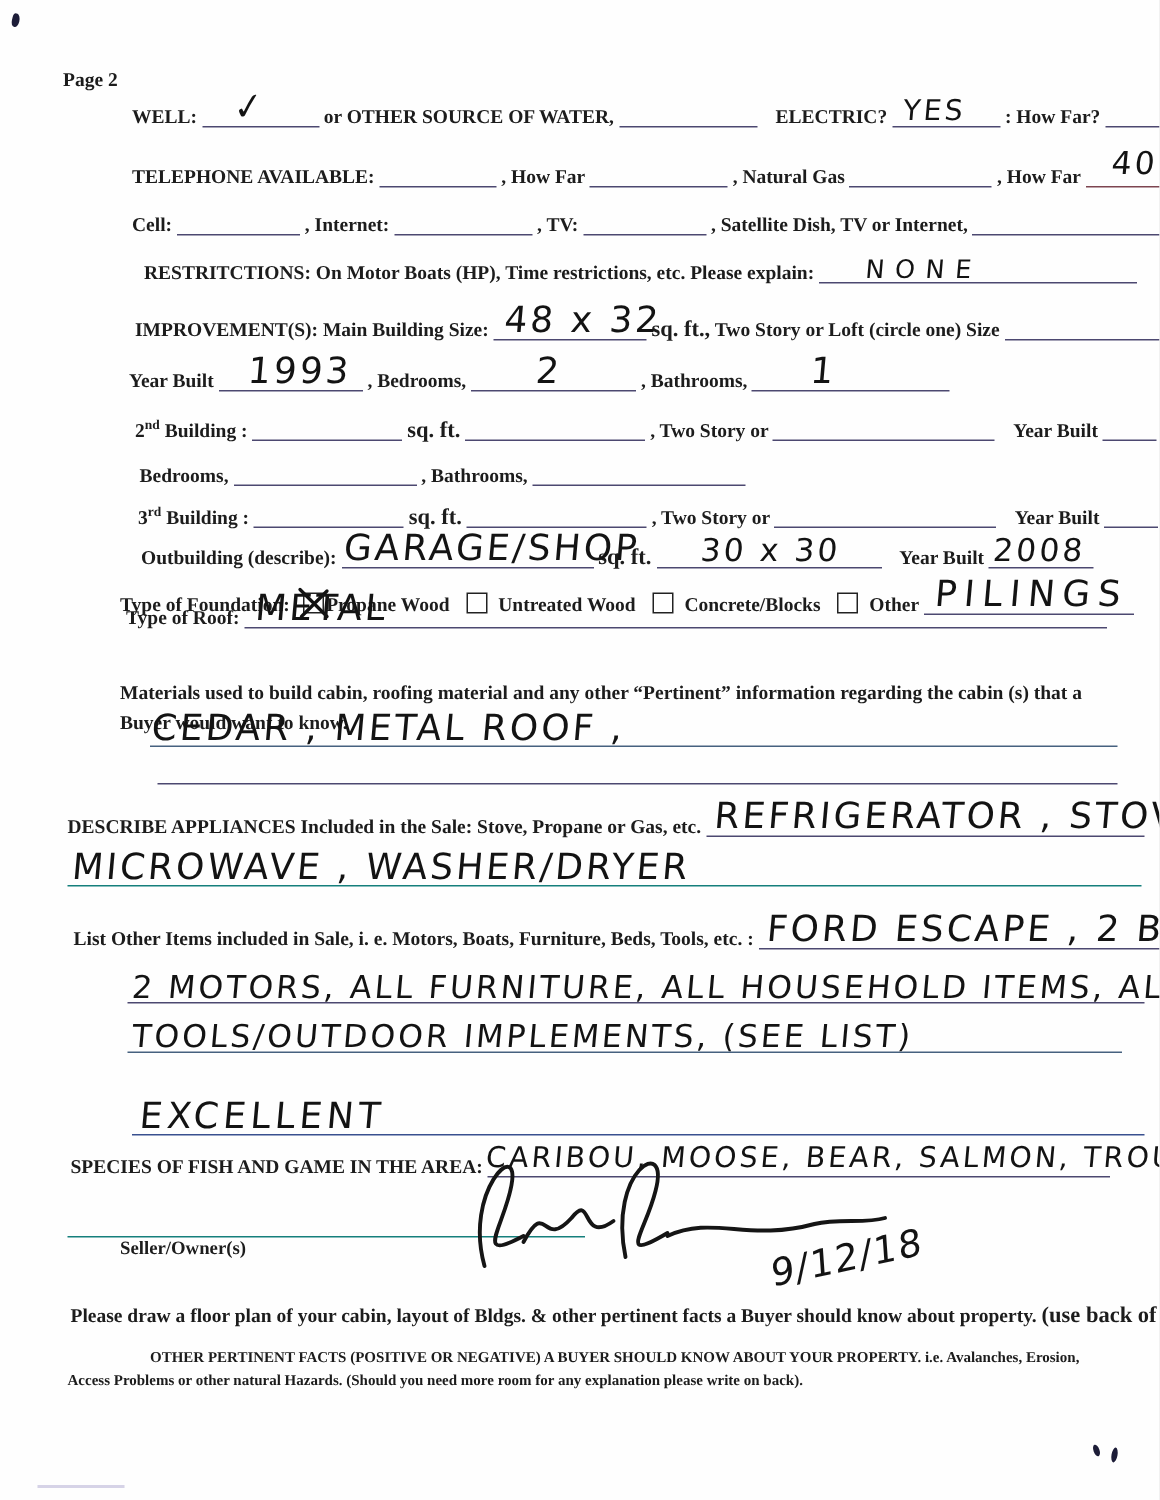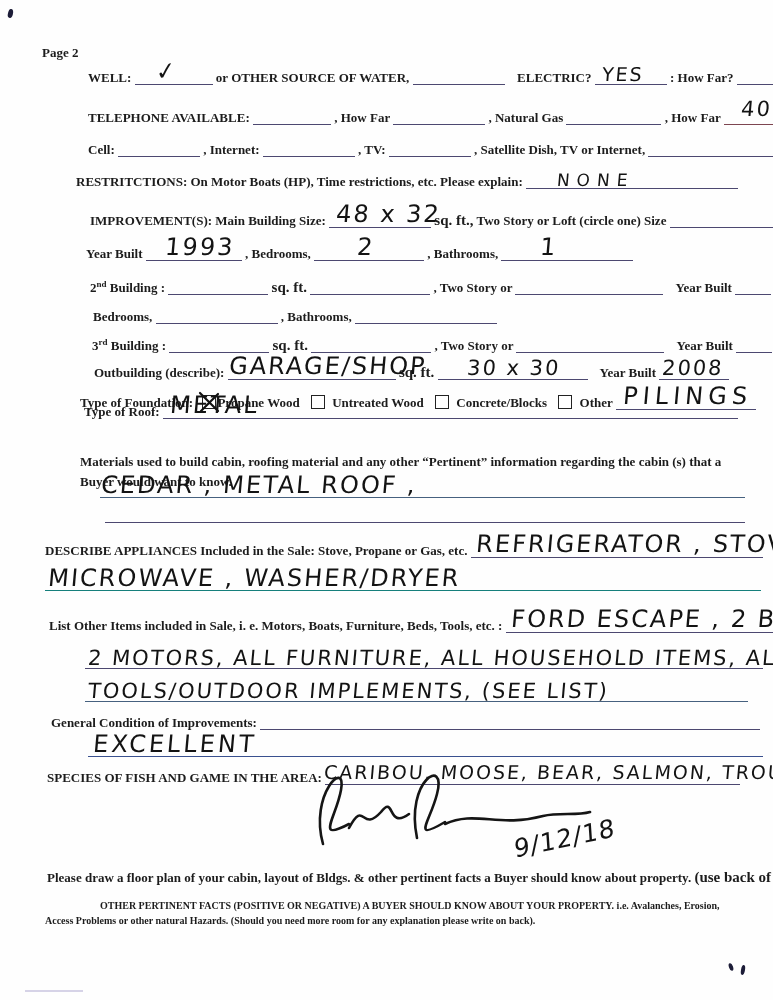--- a/index.html
+++ b/index.html
@@ -117,21 +117,21 @@
     <span>Cell:</span>
     <span class="blank" style="width:82px;"></span>
     <span>, Internet:</span>
     <span class="blank" style="width:92px;"></span>
     <span>, TV:</span>
     <span class="blank" style="width:82px;"></span>
     <span>, Satellite Dish, TV or Internet,</span>
     <span class="blank" style="width:148px;"></span>
   </div>
 
-  <div class="row" style="left:76px;top:174px;">
+  <div class="row" style="left:96px;top:174px;">
     <span>RESTRITCTIONS:  On Motor Boats (HP), Time restrictions, etc.  Please explain:</span>
     <span class="blank" style="width:212px;">
       <span class="hand h18" style="letter-spacing:7px;left:30px;">NONE</span>
     </span>
   </div>
 
   <div class="row" style="left:90px;top:211px;">
     <span>IMPROVEMENT(S):  Main Building Size:</span>
     <span class="blank" style="width:102px;">
       <span class="hand h24">48 x 32</span>
@@ -253,36 +253,35 @@
       <span class="hand h24" style="left:4px;">FORD ESCAPE ,  2 BOATS</span>
     </span>
   </div>
   <div class="writeline" style="left:85px;right:10px;top:638px;height:30px;">
     <span class="hand h22" style="left:2px;">2 MOTORS, ALL FURNITURE, ALL HOUSEHOLD ITEMS,  ALL</span>
   </div>
   <div class="writeline blue" style="left:85px;right:25px;top:671px;height:30px;">
     <span class="hand h22" style="left:2px;">TOOLS/OUTDOOR IMPLEMENTS,     (SEE LIST)</span>
   </div>
 
-  <div class="row" style="left:51px;top:715px;">
-    <span>General Condition of Improvements:</span>
-    <span class="blank" style="width:500px;"></span>
-  </div>
   <div class="writeline" style="left:88px;right:10px;top:728px;height:28px;border-bottom-color:#39508f;">
     <span class="hand h24" style="left:4px;letter-spacing:3px;">EXCELLENT</span>
   </div>
 
   <div class="row" style="left:47px;top:770px;">
     <span>SPECIES OF FISH AND GAME IN THE AREA:</span>
     <span class="blank" style="width:415px;">
       <span class="hand h20" style="left:-2px;bottom:0;">CARIBOU, MOOSE, BEAR, SALMON, TROUT</span>
     </span>
   </div>
 
   <div class="row" style="left:45px;top:810px;">
+    <span class="sigline">
+      <span class="signer">Seller/Owner(s)</span>
+    </span>
     <svg class="sig-svg" width="310" height="100" viewBox="0 0 310 100">
       <g stroke="#151515" stroke-width="2.6" fill="none" stroke-linecap="round">
         <path d="M38 92 C 24 42, 62 6, 56 38 C 51 66, 30 90, 64 72"></path>
         <path d="M64 76 C 80 46, 76 82, 96 60 C 110 42, 102 78, 124 62"></path>
         <path d="M132 86 C 120 28, 162 4, 152 42 C 145 70, 126 90, 160 70"></path>
         <path d="M160 72 C 190 58, 214 76, 258 64 C 274 60, 292 64, 305 60"></path>
       </g>
     </svg>
     <span class="date-hand">9/12/18</span>
   </div>

